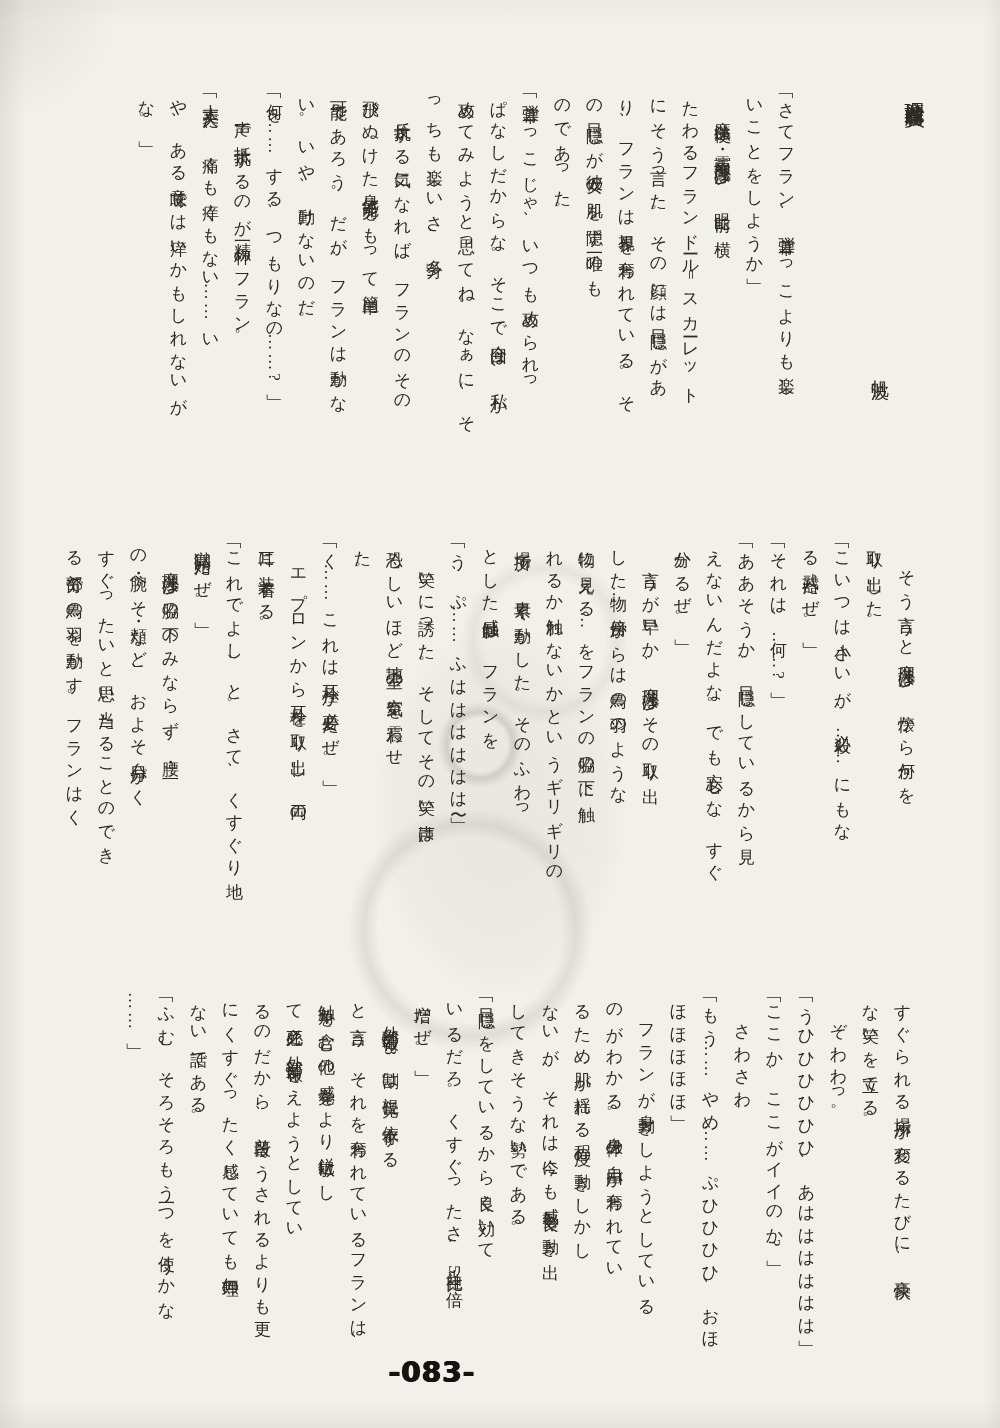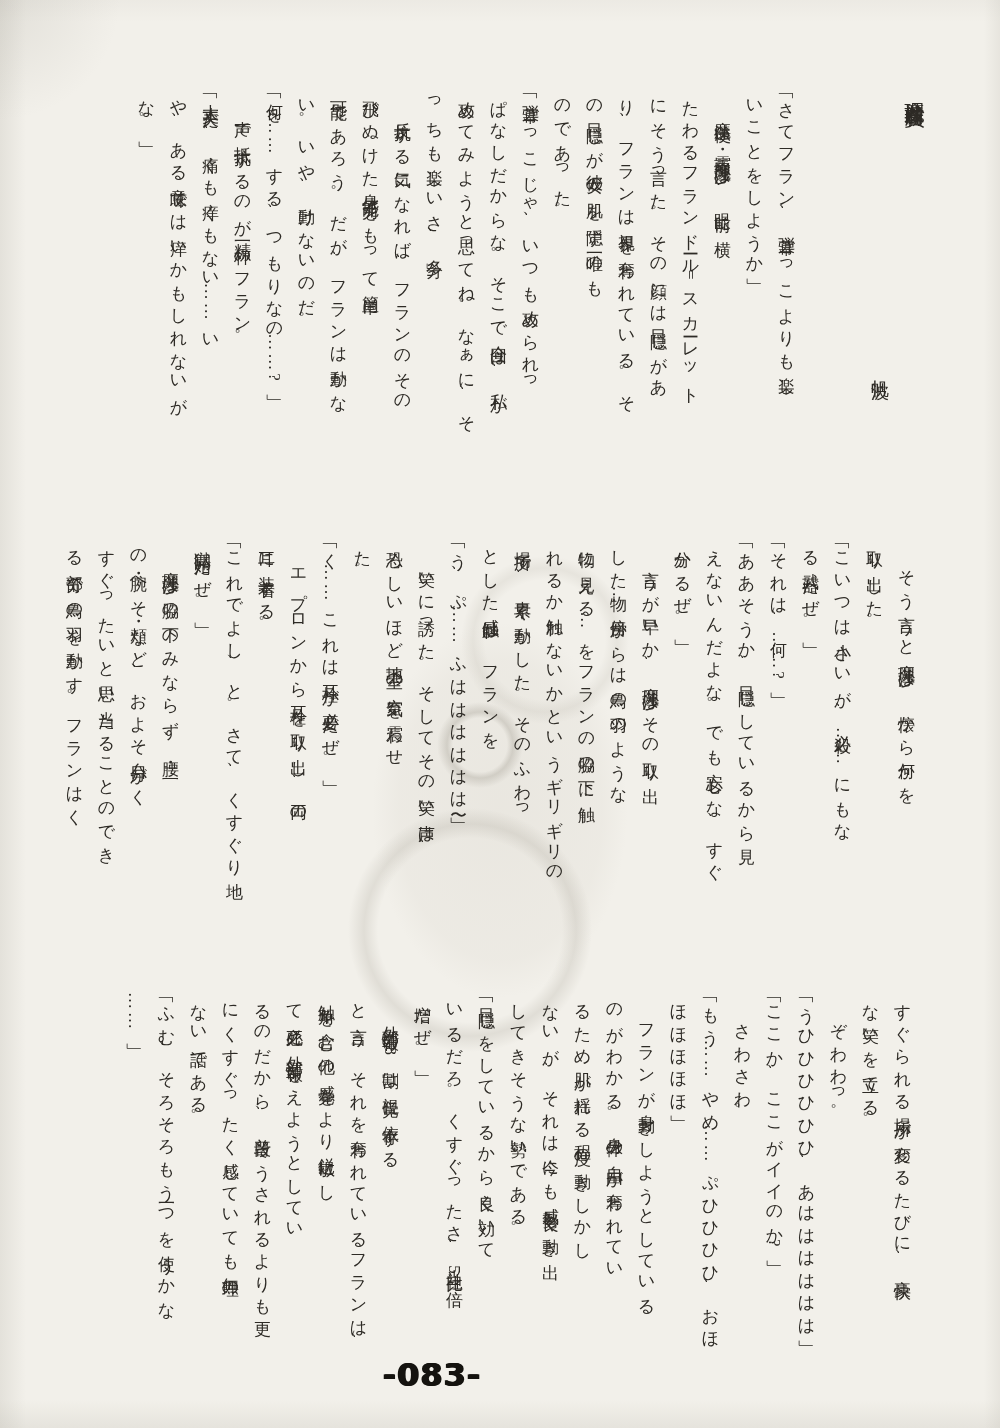--- a/index.html
+++ b/index.html
@@ -61,21 +61,21 @@
     letter-spacing: 2px;
     line-height: 32px;
   }
   .page-number {
     position: absolute;
     top: 1356px; left: 0;
     width: 864px;
     text-align: center;
     font-family: "DejaVu Sans", sans-serif;
     font-weight: bold;
-    font-size: 32px;
+    font-size: 28px;
     letter-spacing: 1px;
     color: #15130f;
     text-shadow: 0.8px 0 0 currentColor, -0.8px 0 0 currentColor;
   }
   #band1 { top: 88px;  right: 198px; }
   #band2 { top: 538px; right: 78px;  }
   #band3 { top: 992px; right: 82px;  }
 </style>
 </head>
 <body>

